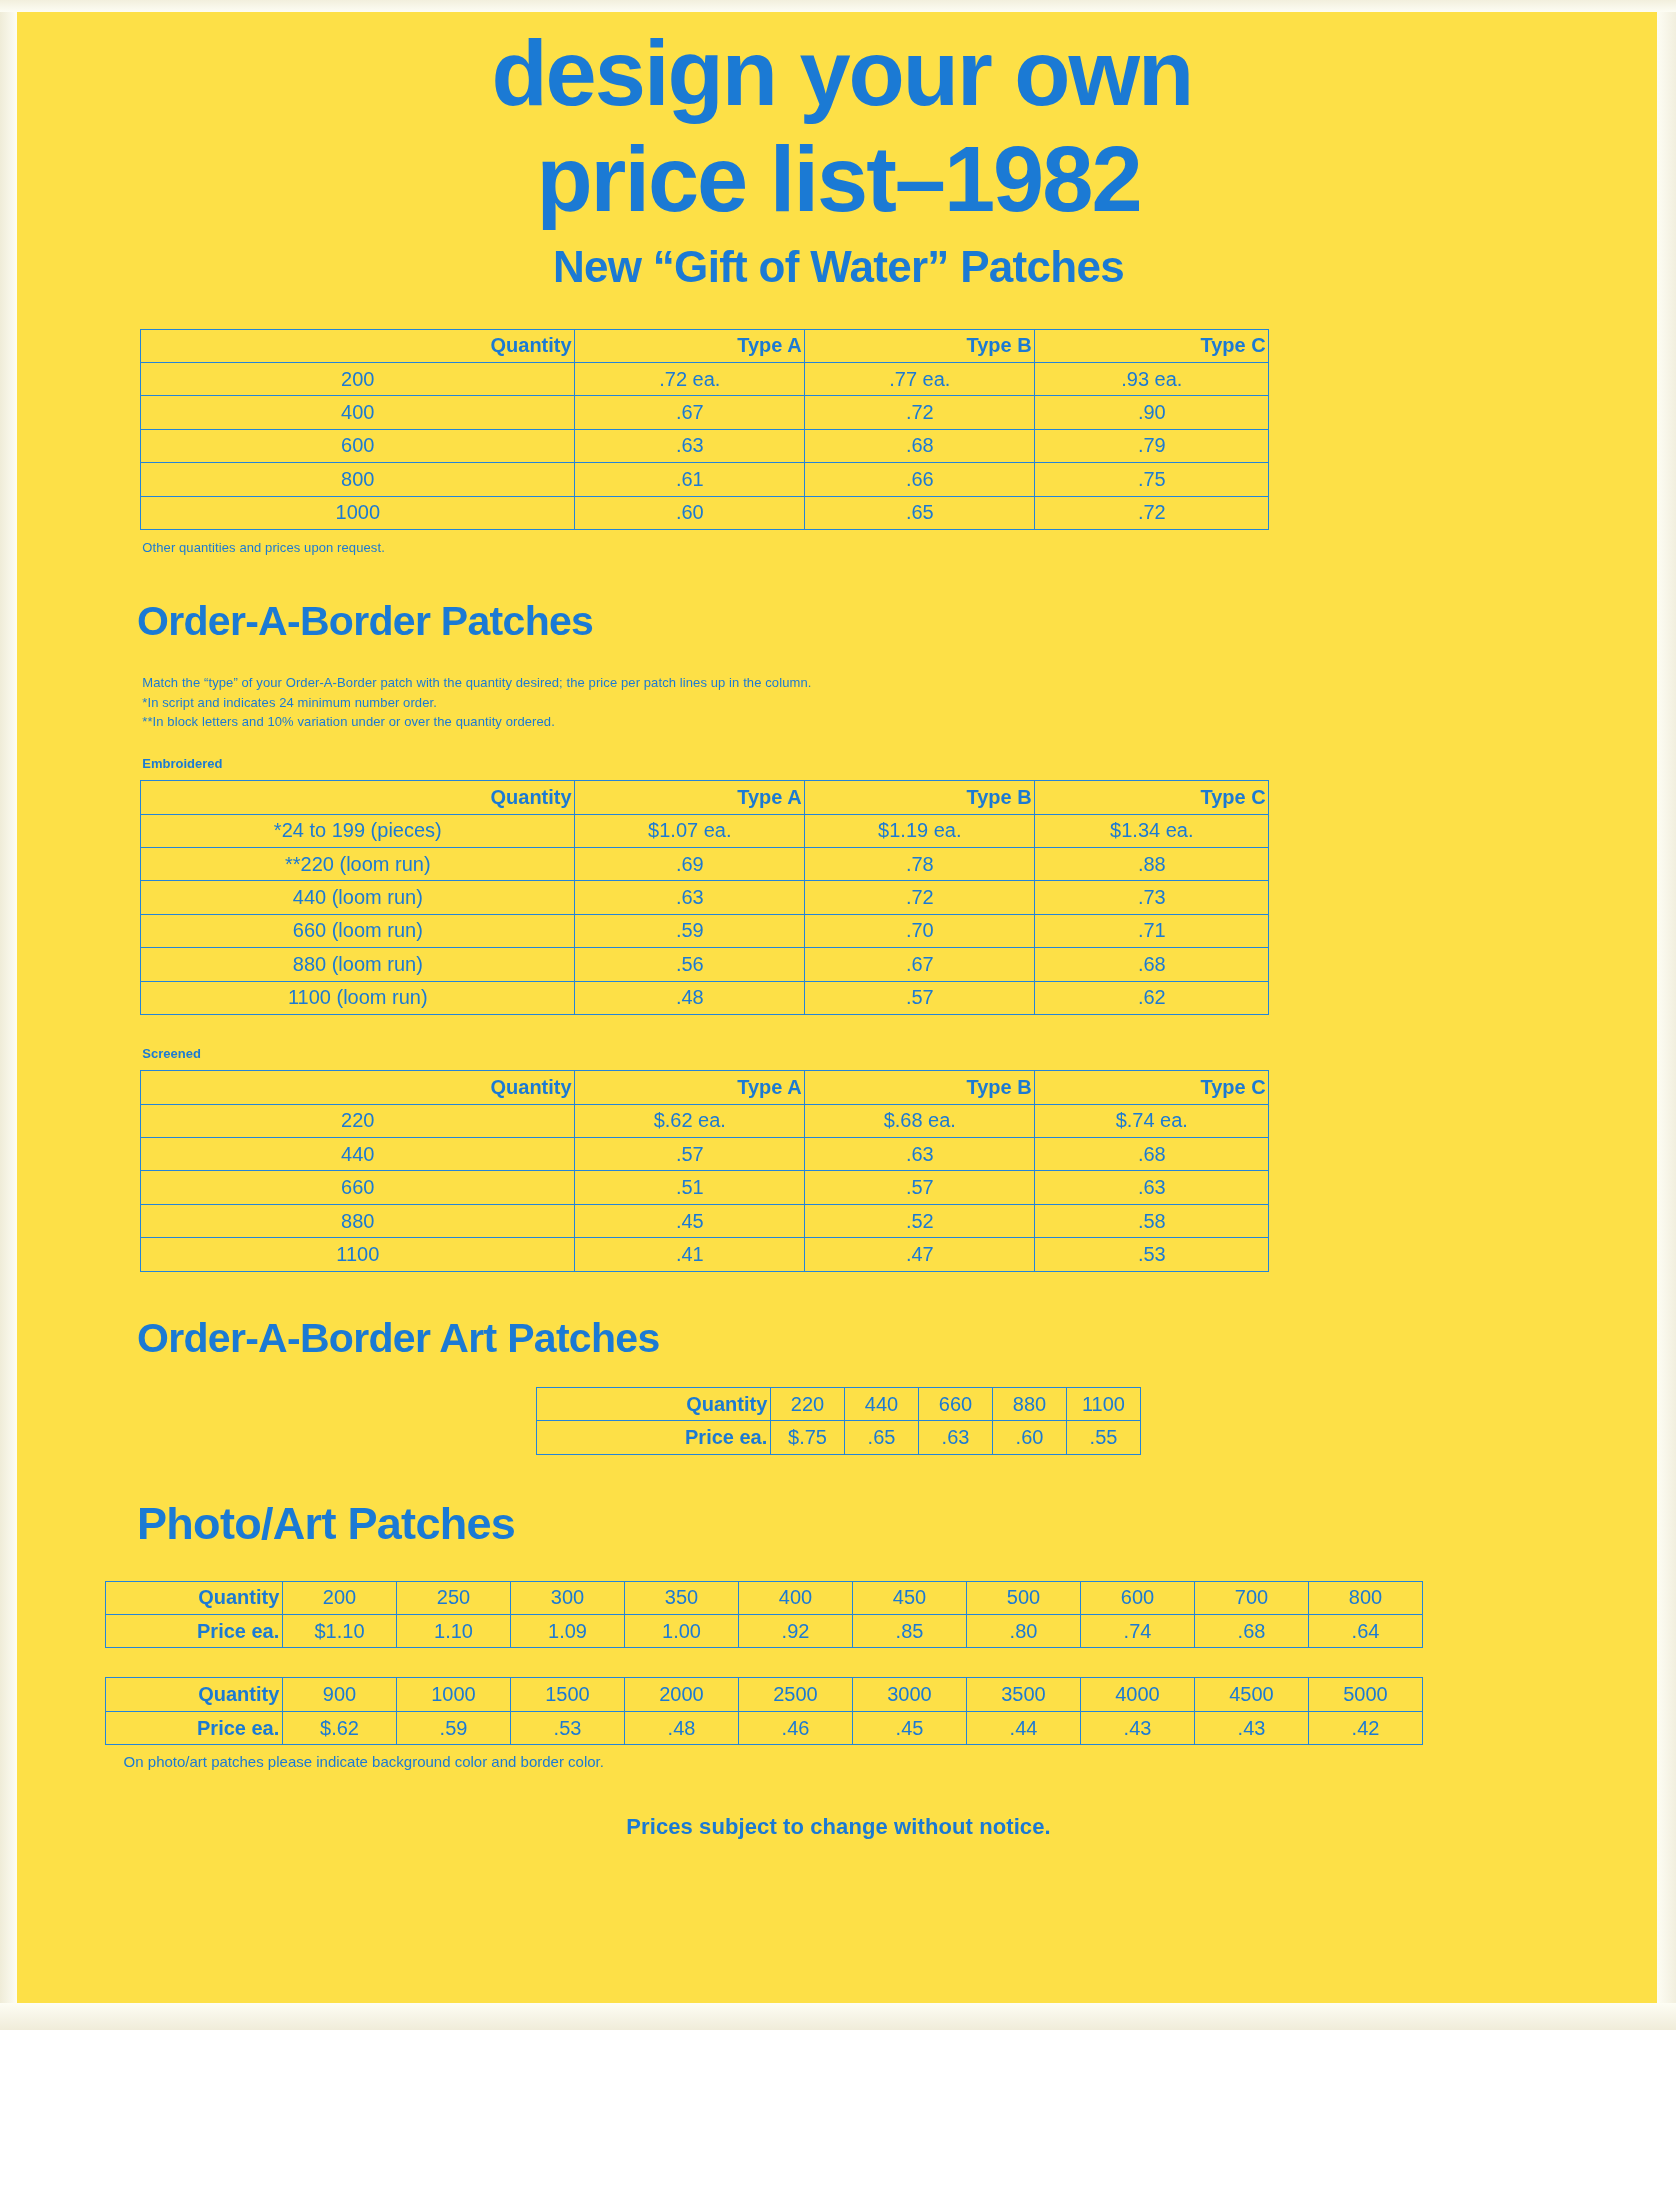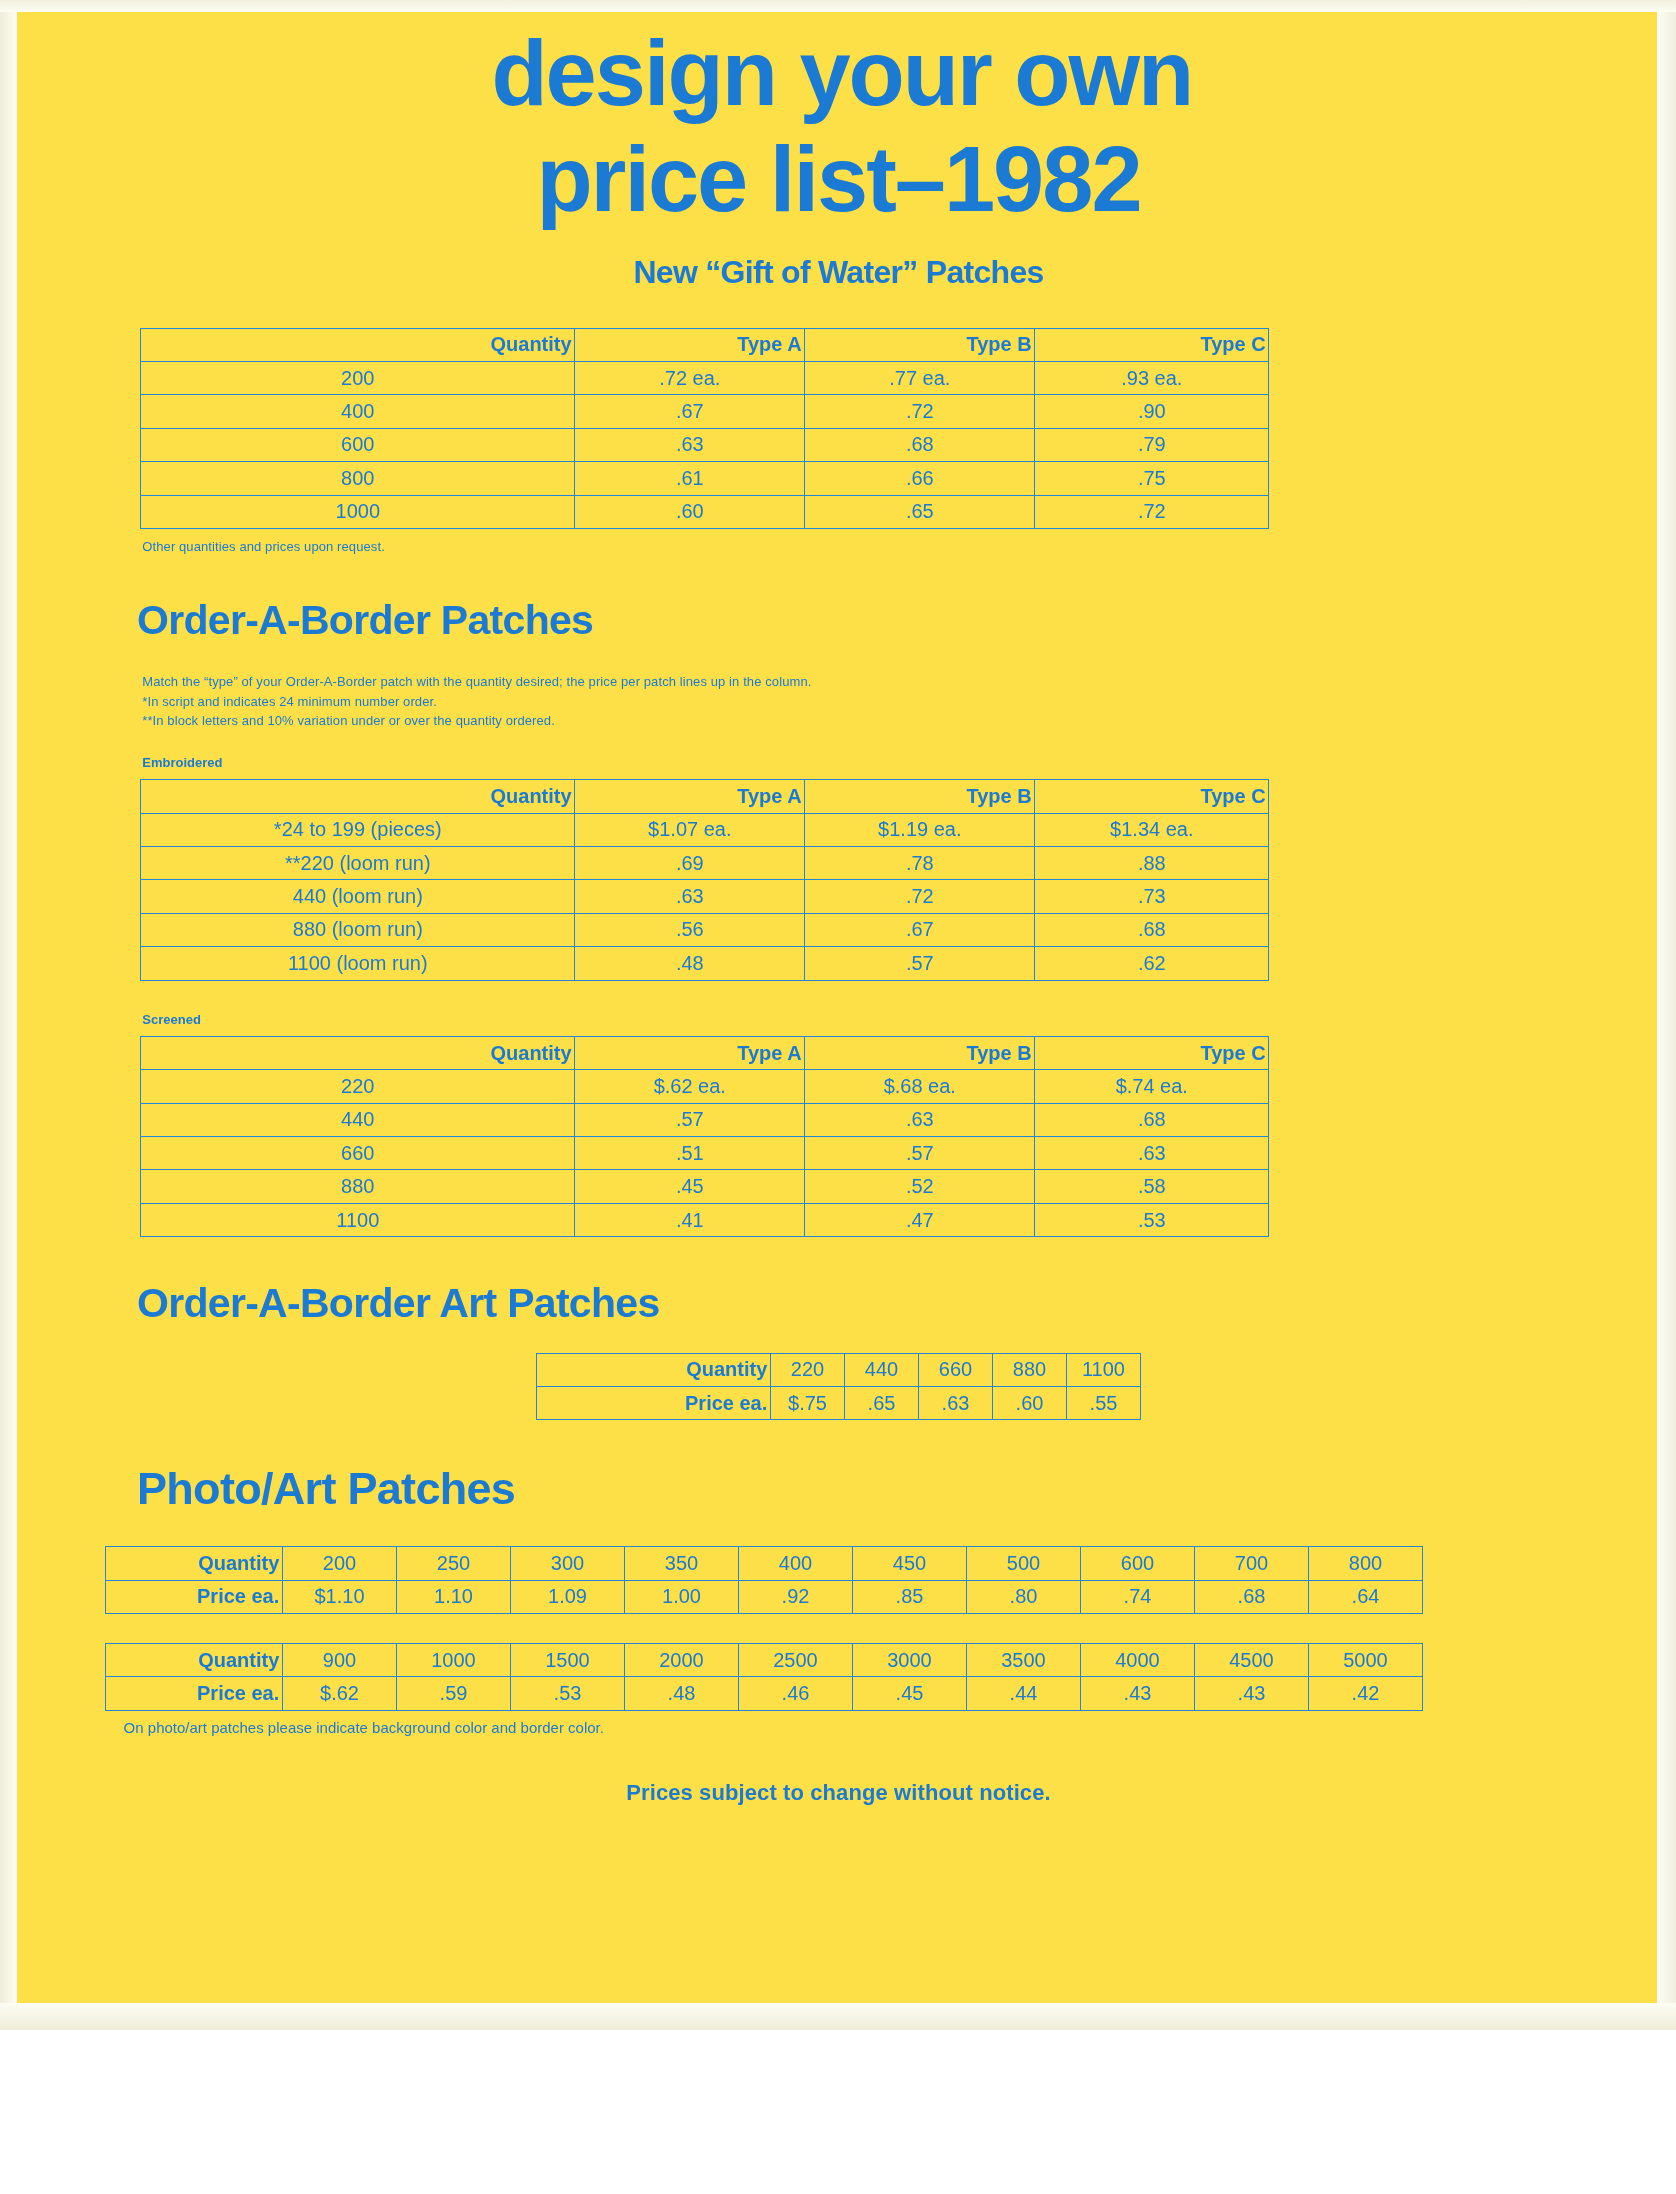--- a/index.html
+++ b/index.html
@@ -59,23 +59,23 @@
     font-size: 92px;
     font-weight: bold;
     letter-spacing: -2px;
     line-height: 1.02;
     text-align: center;
     color: #1b7ad4;
   }
   .title-line.l1 { margin-left: 6.7px; }
   .title-line.l2 { margin-top: 12px; }
   .subtitle {
-    margin-top: 27px;
+    margin-top: 15px;
     text-align: center;
-    font-size: 32px;
+    font-size: 44px;
     font-weight: bold;
     letter-spacing: -0.7px;
     color: #1b7ad4;
   }
   .section-heading {
     font-size: 41px;
     font-weight: bold;
     letter-spacing: -0.7px;
     color: #1b7ad4;
   }
@@ -248,20 +248,26 @@
         <td>.78</td>
         <td>.88</td>
       </tr>
       <tr>
         <td>440 (loom run)</td>
         <td>.63</td>
         <td>.72</td>
         <td>.73</td>
       </tr>
       <tr>
+        <td>660 (loom run)</td>
+        <td>.59</td>
+        <td>.70</td>
+        <td>.71</td>
+      </tr>
+      <tr>
         <td>880 (loom run)</td>
         <td>.56</td>
         <td>.67</td>
         <td>.68</td>
       </tr>
       <tr>
         <td>1100 (loom run)</td>
         <td>.48</td>
         <td>.57</td>
         <td>.62</td>

